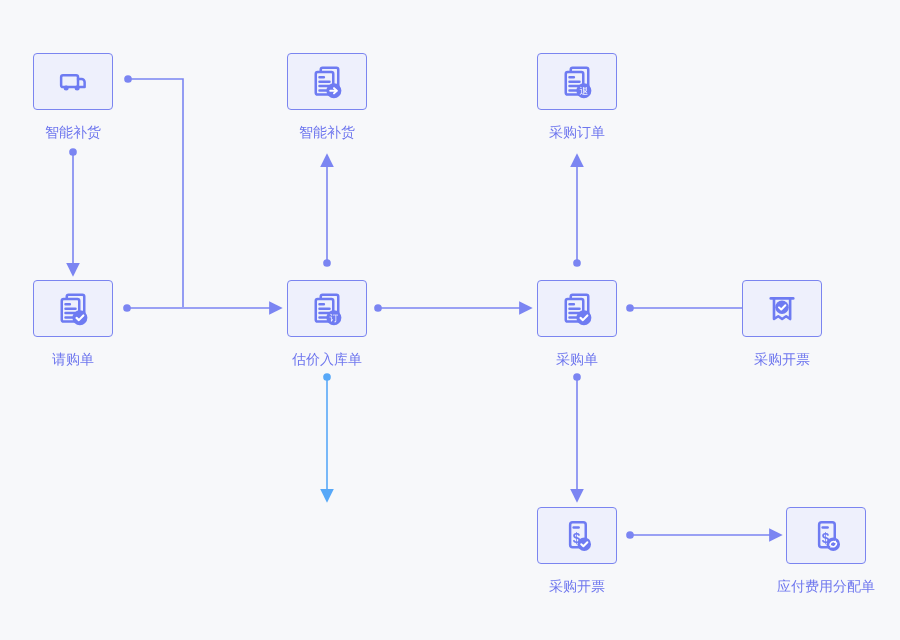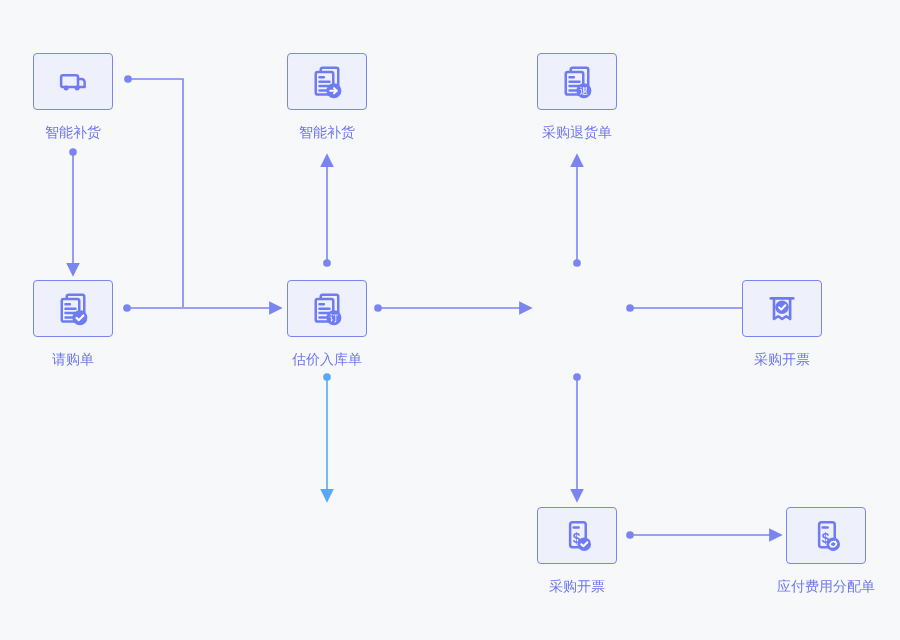--- a/index.html
+++ b/index.html
@@ -118,21 +118,21 @@
       <svg class="icon" width="40" height="40" viewBox="0 0 32 32">
         <g stroke="#6e7bf2" stroke-width="2" fill="none" stroke-linecap="round" stroke-linejoin="round">
           <rect x="11" y="4.5" width="14" height="18" rx="1.5"></rect>
           <rect x="7" y="8" width="14" height="18" rx="1.5" fill="#eef0fc"></rect>
           <path d="M10 12.2 h3.5 M10 15.7 h8 M10 19.2 h8 M10 22.7 h6"></path>
         </g>
         <circle cx="21.5" cy="23" r="6" fill="#6e7bf2"></circle>
         <text x="21.5" y="25.6" text-anchor="middle" font-size="7" fill="#ffffff">退</text>
       </svg>
     </div>
-    <div class="label">采购退货单</div>
+    <div class="label">采购订单</div>
   </div>
 
   <div class="node" style="left:13px;top:280px;">
     <div class="box">
       <svg class="icon" width="40" height="40" viewBox="0 0 32 32">
         <g stroke="#6e7bf2" stroke-width="2" fill="none" stroke-linecap="round" stroke-linejoin="round">
           <rect x="11" y="4.5" width="14" height="18" rx="1.5"></rect>
           <rect x="7" y="8" width="14" height="18" rx="1.5" fill="#eef0fc"></rect>
           <path d="M10 12.2 h3.5 M10 15.7 h8 M10 19.2 h8 M10 22.7 h6"></path>
         </g>
@@ -151,20 +151,34 @@
           <rect x="7" y="8" width="14" height="18" rx="1.5" fill="#eef0fc"></rect>
           <path d="M10 12.2 h3.5 M10 15.7 h8 M10 19.2 h8 M10 22.7 h6"></path>
         </g>
         <circle cx="21.5" cy="23" r="6" fill="#6e7bf2"></circle>
         <text x="21.5" y="25.6" text-anchor="middle" font-size="7" fill="#ffffff">订</text>
       </svg>
     </div>
     <div class="label">估价入库单</div>
   </div>
 
+  <div class="node" style="left:517px;top:280px;">
+    <div class="box">
+      <svg class="icon" width="40" height="40" viewBox="0 0 32 32">
+        <g stroke="#6e7bf2" stroke-width="2" fill="none" stroke-linecap="round" stroke-linejoin="round">
+          <rect x="11" y="4.5" width="14" height="18" rx="1.5"></rect>
+          <rect x="7" y="8" width="14" height="18" rx="1.5" fill="#eef0fc"></rect>
+          <path d="M10 12.2 h3.5 M10 15.7 h8 M10 19.2 h8 M10 22.7 h6"></path>
+        </g>
+        <circle cx="21.5" cy="23" r="6" fill="#6e7bf2"></circle>
+        <polyline points="18.8,23.1 20.7,24.9 24.3,21.2" stroke="#ffffff" stroke-width="1.7" fill="none" stroke-linecap="round" stroke-linejoin="round"></polyline>
+      </svg>
+    </div>
+    <div class="label">采购单</div>
+  </div>
 
   <div class="node" style="left:722px;top:280px;">
     <div class="box">
       <svg class="icon" width="40" height="40" viewBox="0 0 32 32">
         <g stroke="#6e7bf2" stroke-width="2.1" fill="none" stroke-linecap="round" stroke-linejoin="round">
           <path d="M7 7.5 H25"></path>
           <path d="M9.6 7.5 V24 L13 21.8 L16.1 24 L19.3 21.8 L22.5 24 V7.5"></path>
         </g>
         <circle cx="16" cy="14.6" r="5.4" fill="#6e7bf2"></circle>
         <polyline points="13.6,14.7 15.4,16.4 18.7,13" stroke="#ffffff" stroke-width="1.6" fill="none" stroke-linecap="round" stroke-linejoin="round"></polyline>

